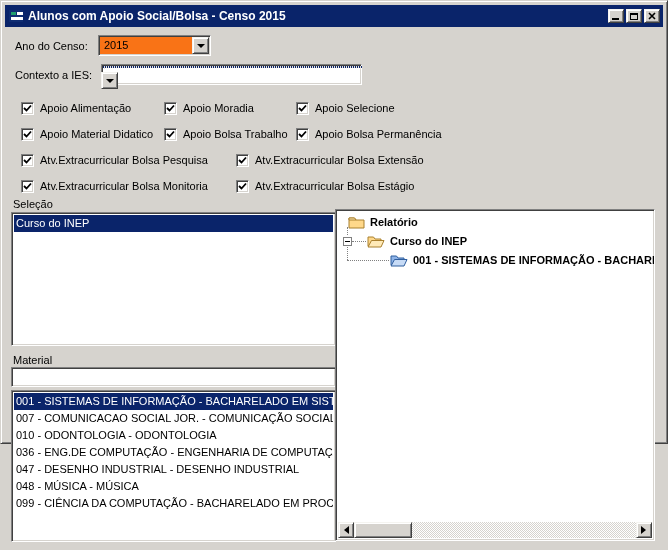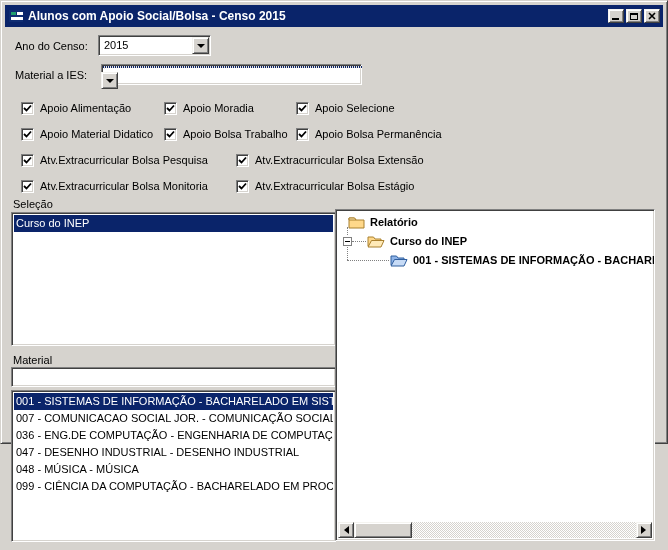--- a/index.html
+++ b/index.html
@@ -46,21 +46,21 @@
   }
   .raised {
     background: #d6d3ce;
     border: 1px solid; border-color: #f5f4f0 #404040 #404040 #f5f4f0;
     box-shadow: inset 1px 1px 0 #ffffff, inset -1px -1px 0 #808080;
   }
   .lbl { position: absolute; height: 14px; line-height: 14px; white-space: nowrap; }
   
   .combo { position: absolute; display: flex; height: 21px; }
   .combo .field {
-    flex: 1 1 auto; background: #ffffff; padding: 2px 0 0 4px;
+    flex: 1 1 auto; background: #f97316; padding: 2px 0 0 4px;
     white-space: nowrap; overflow: hidden;
   }
   .combo .field.selected { background: #0a246a; color: #fff; outline: 1px dotted #e8e4de; outline-offset: -2px; }
   .combo .drop {
     flex: 0 0 17px; width: 17px;
     background: #d6d3ce; border: 1px solid; border-color: #f5f4f0 #404040 #404040 #f5f4f0;
     box-shadow: inset 1px 1px 0 #ffffff, inset -1px -1px 0 #808080;
     display: flex; align-items: center; justify-content: center;
   }
   .tri-down { width: 0; height: 0; border: 4px solid transparent; border-top: 4px solid #000; margin-top: 4px; }
@@ -135,21 +135,21 @@
 
   <div class="lbl" style="left:14px; top:38px;">Ano do Censo:</div>
   <div class="combo" style="left:97px; top:34px; width:113px;">
     <div class="sunken" style="position:absolute; inset:0;"></div>
     <div class="field" style="position:relative; margin:2px 0 2px 2px;">2015</div>
     <div class="drop" style="position:relative; margin:2px 2px 2px 0;">
       <div class="tri-down"></div>
     </div>
   </div>
 
-  <div class="lbl" style="left:14px; top:67px;">Material a IES:</div>
+  <div class="lbl" style="left:14px; top:67px;">Contexto a IES:</div>
   <div class="combo" style="left:100px; top:63px; width:261px;flex-direction:column;">
     <div class="sunken" style="position:absolute; inset:0;"></div>
     <div class="field selected" style="position:relative; margin:2px 0 2px 2px;">UNITRENDS</div>
     <div class="drop" style="position:relative; margin:2px 2px 2px 0;">
       <div class="tri-down"></div>
     </div>
   </div>
 
   <div class="cbrow" style="left:20px; top:100px;">
     <div class="cbbox">
@@ -235,20 +235,21 @@
   <div class="lbl" style="left:12px; top:196px;">Seleção</div>
   <div class="listbox sunken" style="left:10px; top:211px; width:325px; height:134px;">
     <div class="list-item selected">Curso do INEP</div>
   </div>
 
   <div class="lbl" style="left:12px; top:352px;">Material</div>
   <input class="textinput sunken" style="left: 10px; top: 366px; width: 325px;" value="">
   <div class="listbox sunken" style="left:10px; top:389px; width:325px; height:152px;">
     <div class="list-item selected">001 - SISTEMAS DE INFORMAÇÃO - BACHARELADO EM SISTEMAS</div>
     <div class="list-item">007 - COMUNICACAO SOCIAL JOR. - COMUNICAÇÃO SOCIAL - JO</div>
+    <div class="list-item">010 - ODONTOLOGIA - ODONTOLOGIA</div>
     <div class="list-item">036 - ENG.DE COMPUTAÇÃO - ENGENHARIA DE COMPUTAÇÃO</div>
     <div class="list-item">047 - DESENHO INDUSTRIAL - DESENHO INDUSTRIAL</div>
     <div class="list-item">048 - MÚSICA - MÚSICA</div>
     <div class="list-item">099 - CIÊNCIA DA COMPUTAÇÃO - BACHARELADO EM PROCESSA</div>
   </div>
 
   <div class="tree-panel sunken" style="left:334px; top:208px; width:320px; height:332px;padding-left:40px;">
 
     <div class="dot-v" style="left:11px; top:17px; height:8px;"></div>
     <div class="dot-h" style="left:16px; top:31px; width:14px;"></div>

